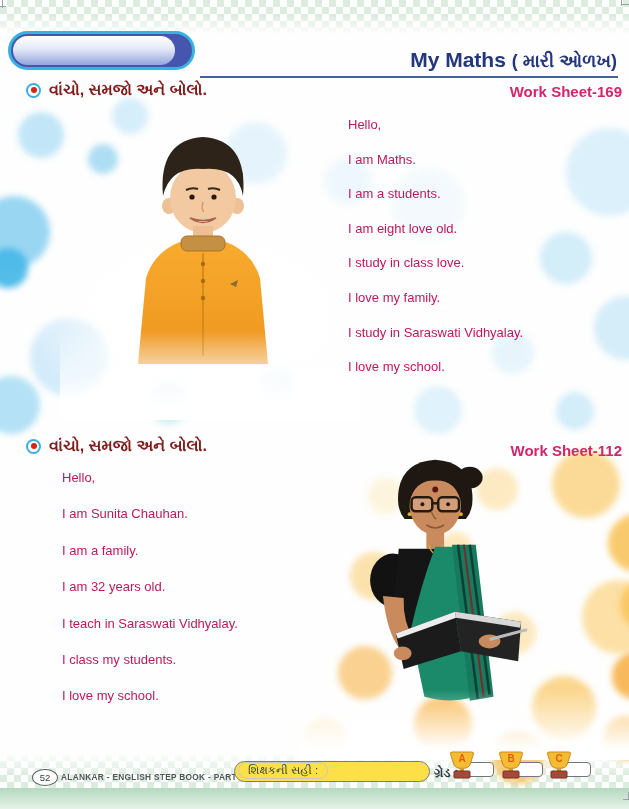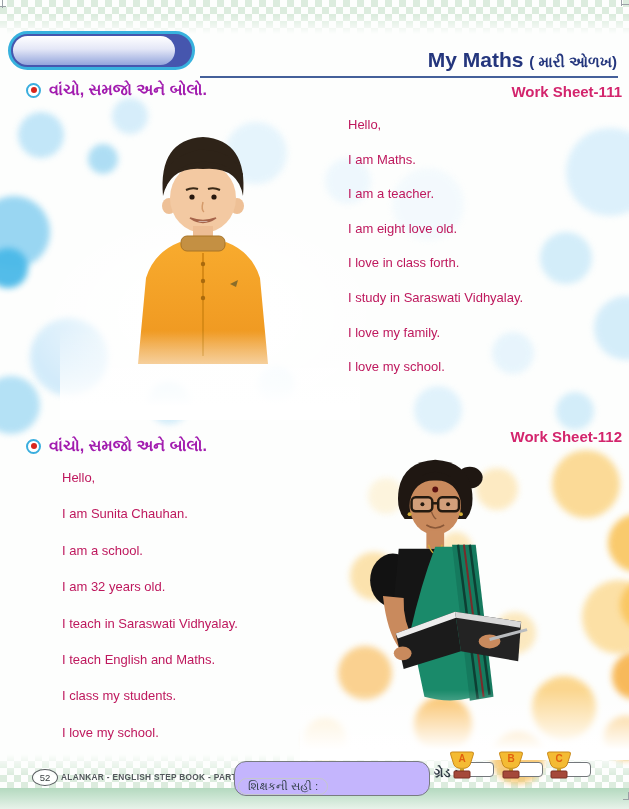--- a/index.html
+++ b/index.html
@@ -32,34 +32,34 @@
   .step-badge{position:absolute;left:8px;top:31px;width:187px;height:39px;
     border:3px solid #38b2de;border-radius:20px;background:#4656ae;z-index:5;box-sizing:border-box;}
   .step-badge .inner{position:absolute;left:2px;top:2px;bottom:2px;right:17px;
     border-radius:15px;background:linear-gradient(180deg,#ffffff 0%,#e4e7f7 45%,#93a5dc 100%);}
   .step-badge .label{position:absolute;inset:0;display:flex;align-items:center;justify-content:center;
     font-size:19px;font-weight:bold;color:#2b2f85;letter-spacing:1px;padding-right:12px;}
 
   
   .page-title{position:absolute;top:48px;right:12px;z-index:5;
     font-size:21px;font-weight:bold;color:#24367d;white-space:nowrap;}
-  .page-title .gu{font-size:15px;}
+  .page-title .gu{font-size:18px;}
   .title-underline{position:absolute;left:200px;right:11px;top:76px;height:2px;background:#44609a;z-index:5;}
 
   
   .ws-badge{position:absolute;right:7px;z-index:5;font-size:15px;font-weight:bold;color:#d3256d;}
-  .ws-1{top:83px;} .ws-2{top:428px;text-align:right;}
+  .ws-1{top:83px;} .ws-2{top:442px;text-align:right;}
 
   
   .instruction{position:absolute;left:26px;z-index:5;display:flex;align-items:center;gap:8px;}
   .instr-1{top:81px;} .instr-2{top:437px;}
   .bullet{width:15px;height:15px;border-radius:50%;border:2.5px solid #3aaede;background:#ffffff;
     display:flex;align-items:center;justify-content:center;box-sizing:border-box;flex:0 0 auto;}
   .bullet .dot{width:6px;height:6px;border-radius:50%;background:#d8251c;}
-  .instr-text{font-size:16px;font-weight:600;color:#a21caf;}
+  .instr-text{font-size:16px;font-weight:600;color:#7f1d1d;}
 
   
   .lines{position:absolute;z-index:4;color:#be185d;font-size:13px;}
   .lines-1{left:348px;top:108px;}
   .lines-1 .ln{height:34.6px;line-height:34.6px;}
   .lines-2{left:62px;top:460px;}
   .lines-2 .ln{height:36.4px;line-height:36.4px;}
 
   
   .bokeh-layer{position:absolute;inset:0;overflow:hidden;z-index:1;}
@@ -75,22 +75,22 @@
     background:linear-gradient(to bottom,rgba(255,255,255,0),#fff 85%);}
   .fade-teacher{left:300px;top:690px;width:329px;height:70px;
     background:linear-gradient(to bottom,rgba(255,255,255,0),#fff 85%);}
 
   
   .pageno{position:absolute;left:32px;top:769px;width:24px;height:15px;border:1px solid #5a5e62;
     border-radius:50%;background:rgba(255,255,255,.85);z-index:5;
     display:flex;align-items:center;justify-content:center;font-size:9.5px;color:#3c4043;}
   .bookname{position:absolute;left:61px;top:772px;z-index:5;font-size:8.3px;font-weight:bold;
     color:#53575c;letter-spacing:.3px;}
-  .sig-pill{position:absolute;left:234px;top:761px;width:196px;height:35px;border:1.5px solid #787c80;
-    border-radius:12px;background:#c4b5fd;z-index:5;box-sizing:border-box;display:flex;align-items:flex-end;}
+  .sig-pill{position:absolute;left:234px;top:761px;width:196px;height:21px;border:1.5px solid #787c80;
+    border-radius:12px;background:#fde047;z-index:5;box-sizing:border-box;display:flex;align-items:flex-start;}
   .sig-label{margin-left:3px;border:1px solid #c4c8cc;border-radius:9px;padding:0 9px;
     font-size:11.5px;color:#33404a;line-height:15px;}
   .grade-label{position:absolute;left:434px;top:765px;z-index:5;font-size:13px;font-weight:bold;color:#2f3a44;}
   .trophy-unit{position:absolute;top:751px;width:46px;height:32px;z-index:5;}
   .t-a{left:450px;} .t-b{left:499px;} .t-c{left:547px;}
   .trophy-box{position:absolute;left:11px;top:11px;width:33px;height:15px;background:#fff;
     border:1.5px solid #73777b;border-radius:4px;box-sizing:border-box;}
   .trophy-svg{position:absolute;left:0;top:0;width:24px;height:28px;z-index:1;}
   .trophy-letter{position:absolute;left:0;top:2px;width:24px;text-align:center;z-index:2;
     font-size:10px;font-weight:bold;color:#e2600f;}
@@ -149,21 +149,21 @@
       <div style="left: 368px; top: 478px; width: 36px; height: 36px; background: rgb(253, 238, 201); opacity: 0.6;"></div>
       <div style="left: 620px; top: 580px; width: 50px; height: 50px; background: rgb(249, 193, 84); opacity: 0.8;"></div>
     </div>
 
   <div class="step-badge">
     <div class="inner"></div>
   </div>
   <div class="page-title"><span>My Maths</span> <span class="gu">( મારી ઓળખ)</span></div>
   <div class="title-underline"></div>
 
-  <div class="ws-badge ws-1">Work Sheet-111</div>
+  <div class="ws-badge ws-1">Work Sheet-169</div>
   <div class="instruction instr-1">
     <span class="bullet">
         <span class="dot"></span>
       </span>
     <span class="instr-text">વાંચો, સમજો અને બોલો.</span>
   </div>
 
   <div class="glow glow-boy"></div>
 
   <svg class="figure fig-boy" viewBox="0 0 170 260">
@@ -192,25 +192,25 @@
     <circle cx="85" cy="138" r="2.2" fill="#a96a0e"></circle>
     <circle cx="85" cy="155" r="2.2" fill="#a96a0e"></circle>
     <circle cx="85" cy="172" r="2.2" fill="#a96a0e"></circle>
     <path d="M112,158 l8,-4 l-2,7 z" fill="#8a6d2a"></path>
   </svg>
   <div class="fade fade-boy"></div>
 
   <div class="lines lines-1">
     <div class="ln">Hello,</div>
     <div class="ln">I am Maths.</div>
-    <div class="ln">I am a teacher.</div>
+    <div class="ln">I am a students.</div>
     <div class="ln">I am eight love old.</div>
-    <div class="ln">I love in class forth.</div>
+    <div class="ln">I study in class love.</div>
+    <div class="ln">I love my family.</div>
     <div class="ln">I study in Saraswati Vidhyalay.</div>
-    <div class="ln">I love my family.</div>
     <div class="ln">I love my school.</div>
   </div>
 
   <div class="ws-badge ws-2">Work Sheet-112</div>
   <div class="instruction instr-2">
     <span class="bullet">
         <span class="dot"></span>
       </span>
     <span class="instr-text">વાંચો, સમજો અને બોલો.</span>
   </div>
@@ -246,24 +246,23 @@
     <path d="M115,166 L182,176 L181,182 L116,172 Z" fill="#d8d8d8"></path>
     <ellipse cx="150" cy="196" rx="11" ry="7" fill="#c98a5d"></ellipse>
     <line x1="150" y1="194" x2="188" y2="184" stroke="#b9bcbf" stroke-width="3"></line>
     <ellipse cx="62" cy="208" rx="9" ry="7" fill="#c98a5d"></ellipse>
   </svg>
   <div class="fade fade-teacher"></div>
 
   <div class="lines lines-2">
     <div class="ln">Hello,</div>
     <div class="ln">I am Sunita Chauhan.</div>
-    <div class="ln">I am a school.</div>
+    <div class="ln">I am a family.</div>
     <div class="ln">I am 32 years old.</div>
     <div class="ln">I teach in Saraswati Vidhyalay.</div>
-    <div class="ln">I teach English and Maths.</div>
     <div class="ln">I class my students.</div>
     <div class="ln">I love my school.</div>
   </div>
 
   <div class="pageno">52</div>
   <div class="bookname">ALANKAR - ENGLISH STEP BOOK - PART 4</div>
   <div class="sig-pill">
     <span class="sig-label">શિક્ષકની સહી :</span>
   </div>
   <div class="grade-label">ગ્રેડ :</div>

